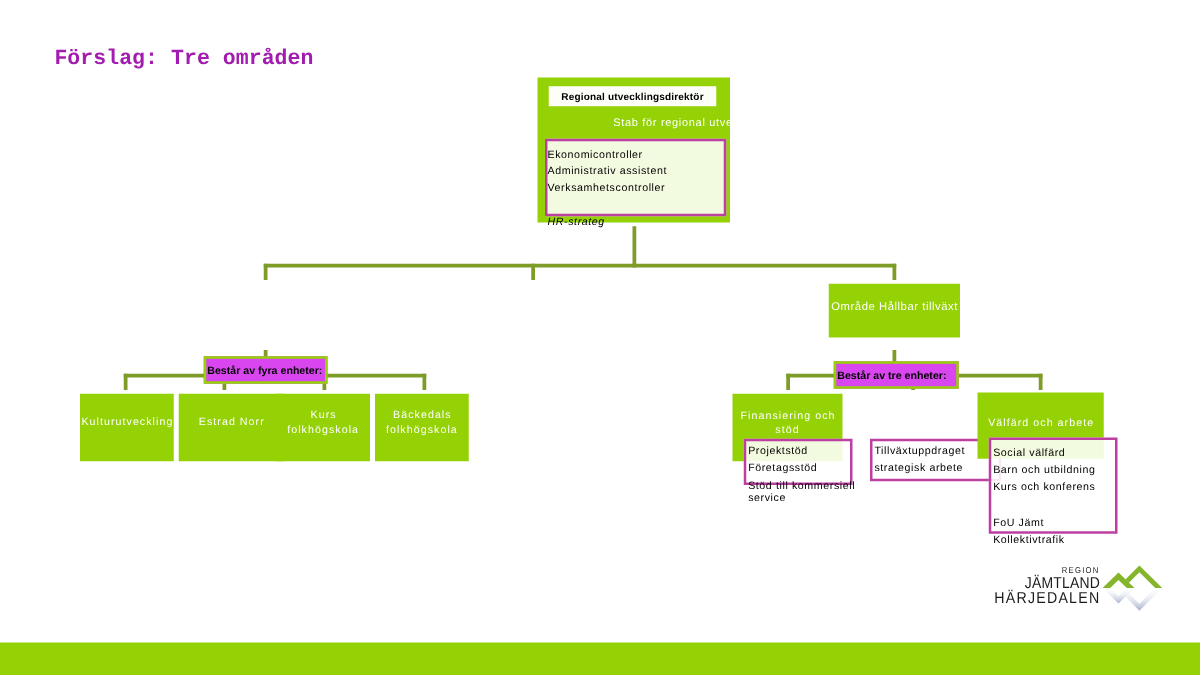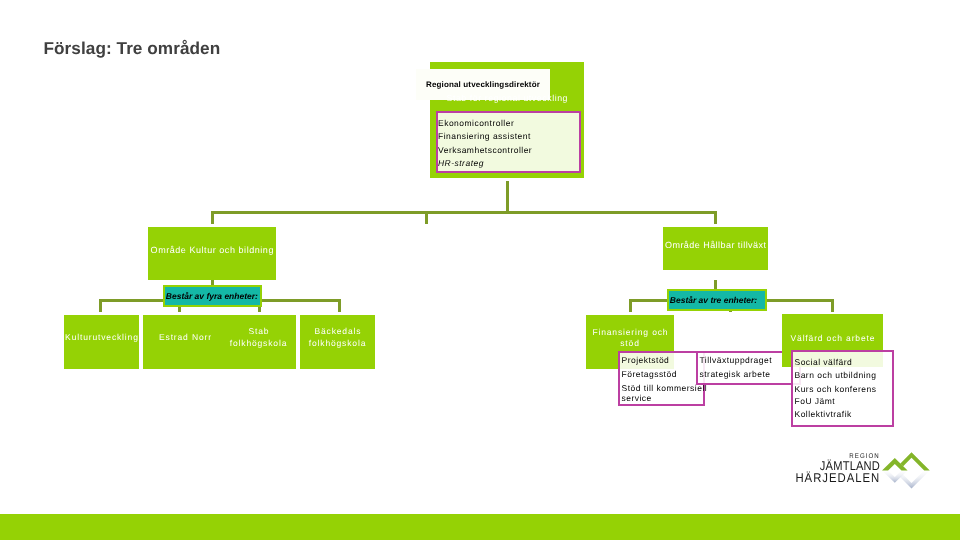--- a/index.html
+++ b/index.html
@@ -1,110 +1,109 @@
 <!DOCTYPE html>
 <html><head>
 <meta charset="utf-8">
 <style>
   html,body{margin:0;padding:0;}
   body{width:960px;height:540px;background:#ffffff;font-family:"Liberation Sans",sans-serif;overflow:hidden;-webkit-font-smoothing:antialiased;text-rendering:geometricPrecision;}
   #slide{position:relative;width:960px;height:540px;background:#fff;}
   .abs{position:absolute;}
-  #title{left:43.5px;top:37.5px;font-size:17.2px;font-weight:bold;color:#404040;letter-spacing:0.05px;}
+  #title{left:43.5px;top:37.5px;font-size:17.2px;font-weight:bold;color:#a21caf;letter-spacing:0.05px;font-family:Liberation Mono, monospace;}
 
   .gbox{position:absolute;background:#95D205;}
   .hline{position:absolute;background:#7E9C28;height:3px;}
   .vline{position:absolute;background:#7E9C28;width:3px;}
 
   .wbox{position:absolute;background:#FDFEF8;display:flex;align-items:center;justify-content:center;
         font-size:8px;font-weight:bold;color:#000;letter-spacing:0.15px;}
   .glabel{position:absolute;color:#FFFFFF;font-size:8.8px;text-align:center;letter-spacing:0.55px;text-indent:0.55px;}
   .pbox{position:absolute;background:rgba(255,255,255,0.875);border:2.5px solid #BC3FA2;box-sizing:border-box;
         font-size:8.5px;color:#000;line-height:10.4px;letter-spacing:0.48px;}
   .pbox div{white-space:nowrap;margin-bottom:3.4px;}
   .pbox{overflow:visible;}
 
-  .notebox{position:absolute;background:#14b8a6;border:2.5px solid #95D205;box-sizing:border-box;
-           display:flex;align-items:center;justify-content:center;font-size:8.5px;font-weight:bold;color:#000;font-style:italic;}
+  .notebox{position:absolute;background:#d946ef;border:2.5px solid #95D205;box-sizing:border-box;
+           display:flex;align-items:center;justify-content:center;font-size:8.5px;font-weight:bold;color:#000;}
 
   .unit{position:absolute;background:#95D205;color:#fff;font-size:8.5px;text-align:center;
         display:flex;align-items:center;justify-content:center;line-height:11.1px;letter-spacing:0.85px;white-space:pre-line;text-indent:0.85px;padding-bottom:9px;box-sizing:border-box;}
 
   .footbar{position:absolute;left:0;top:514px;width:960px;height:26px;background:#95D205;}
   .logo{position:absolute;}
 </style>
 </head>
 <body>
 
 <div id="slide">
   <div id="title" class="abs">Förslag: Tre områden</div>
 
   <div class="gbox" style="left:430px;top:62px;width:154px;height:116px;"></div>
-  <div class="wbox" style="left:416px;top:69px;width:134px;height:31px;">Regional utvecklingsdirektör</div>
-  <div class="glabel" style="left:430px;top:93px;width:154px;">Stab för regional utveckling</div>
+  <div class="wbox" style="left:439px;top:69px;width:134px;height:16px;">Regional utvecklingsdirektör</div>
+  <div class="glabel" style="left:430px;top:93px;width:154px;padding-left:44px;">Stab för regional utveckling</div>
   <div class="pbox" style="left:435.5px;top:111px;width:145px;height:62px;padding:4px 0 0 0.5px;line-height:13.3px;">
     <div style="margin-bottom:0">Ekonomicontroller</div>
-    <div style="margin-bottom:0">Finansiering assistent</div>
-    <div style="margin-bottom:0">Verksamhetscontroller</div>
+    <div style="margin-bottom:0">Administrativ assistent</div>
+    <div style="margin-bottom:14px">Verksamhetscontroller</div>
     <div style="font-style:italic;margin-bottom:0">HR-strateg</div>
   </div>
 
   <div class="vline" style="left:506px;top:181px;height:33px;"></div>
   <div class="hline" style="left:211px;top:211px;width:506px;"></div>
   <div class="vline" style="left:211px;top:211px;height:13px;"></div>
   <div class="vline" style="left:425px;top:211px;height:13px;"></div>
   <div class="vline" style="left:714px;top:211px;height:13px;"></div>
 
-  <div class="unit" style="left:148px;top:227px;width:128px;height:53px;font-size:9px;padding-bottom:6px;white-space:nowrap;letter-spacing:0.55px;text-indent:0.55px;">Område Kultur och bildning</div>
   <div class="unit" style="left:663px;top:227px;width:105px;height:43px;font-size:9px;padding-bottom:6px;white-space:nowrap;letter-spacing:0.45px;text-indent:0.45px;">Område Hållbar tillväxt</div>
 
   <div class="vline" style="left:211px;top:280px;height:20px;"></div>
   <div class="hline" style="left:99px;top:299px;width:242px;"></div>
   <div class="vline" style="left:99px;top:299px;height:13px;"></div>
   <div class="vline" style="left:178px;top:299px;height:13px;"></div>
   <div class="vline" style="left:258px;top:299px;height:13px;"></div>
   <div class="vline" style="left:338px;top:299px;height:13px;"></div>
   <div class="notebox" style="left:163px;top:285px;width:99px;height:21.5px;justify-content:flex-start;padding-left:0.8px;box-sizing:border-box;">Består av fyra enheter:</div>
 
   <div class="unit" style="left:64px;top:315px;width:75px;height:54px;">Kulturutveckling</div>
   <div class="unit" style="left:143px;top:315px;width:84px;height:54px;">Estrad Norr</div>
-  <div class="unit" style="left:221px;top:315px;width:75px;height:54px;">Stab
+  <div class="unit" style="left:221px;top:315px;width:75px;height:54px;">Kurs
 folkhögskola</div>
   <div class="unit" style="left:300px;top:315px;width:75px;height:54px;">Bäckedals
 folkhögskola</div>
 
   <div class="vline" style="left:714px;top:280px;height:20px;"></div>
   <div class="hline" style="left:629px;top:299px;width:205px;"></div>
   <div class="vline" style="left:629px;top:299px;height:13px;"></div>
   <div class="vline" style="left:729px;top:299px;height:13px;"></div>
   <div class="vline" style="left:831px;top:299px;height:13px;"></div>
   <div class="notebox" style="left:667px;top:289px;width:100px;height:22px;justify-content:flex-start;padding-left:0.8px;box-sizing:border-box;">Består av tre enheter:</div>
 
   <div class="unit" style="left:586px;top:315px;width:88px;height:54px;align-items:flex-start;padding-top:12px;box-sizing:border-box;">
     <span>Finansiering och stöd</span>
   </div>
-  <div class="pbox" style="left:595px;top:351px;width:87px;height:55px;padding:2px 0 0 1.5px;margin-left:23px;">
+  <div class="pbox" style="left:595px;top:351px;width:87px;height:37px;padding:2px 0 0 1.5px;">
     <div>Projektstöd</div>
     <div>Företagsstöd</div>
     <div style="white-space:pre;margin-bottom:0">Stöd till kommersiell
 service</div>
   </div>
 
   <div class="pbox" style="left:696px;top:351px;width:105px;height:34px;padding:2px 0 0 1.5px;">
     <div style="margin-bottom:4px">Tillväxtuppdraget</div>
     <div style="margin-bottom:0">strategisk arbete</div>
   </div>
 
   <div class="unit" style="left:782px;top:314px;width:101px;height:53px;align-items:flex-start;padding:19px 0 0 0;box-sizing:border-box;">
     <span>Välfärd och arbete</span>
   </div>
   <div class="pbox" style="left:791px;top:350px;width:103px;height:77px;padding:5px 0 0 1.5px;">
     <div style="margin-bottom:2.9px">Social välfärd</div>
     <div style="margin-bottom:2.9px">Barn och utbildning</div>
-    <div style="margin-bottom:2px">Kurs och konferens</div>
+    <div style="margin-bottom:19px">Kurs och konferens</div>
     <div style="margin-bottom:2.9px">FoU Jämt</div>
     <div style="margin-bottom:0">Kollektivtrafik</div>
   </div>
 
   <div class="logo" style="left:796px;top:448px;width:140px;height:44px;">
     <div style="position:absolute;left:0;top:0;width:83px;text-align:right;color:#1A1A1A;">
       <div style="position:absolute;right:-0.3px;top:4.8px;font-size:6.8px;letter-spacing:1.15px;font-weight:normal;line-height:7px;transform:scaleX(0.9);transform-origin:100% 50%;">REGION</div>
       <div style="position:absolute;right:-1.5px;top:12.2px;font-size:12.6px;font-weight:normal;letter-spacing:0.2px;line-height:12px;transform:scaleX(0.885);transform-origin:100% 50%;">JÄMTLAND</div>
       <div style="position:absolute;right:-1.5px;top:24.2px;font-size:12.6px;font-weight:normal;letter-spacing:1.1px;line-height:12px;transform:scaleX(0.9);transform-origin:100% 50%;">HÄRJEDALEN</div>
     </div>

